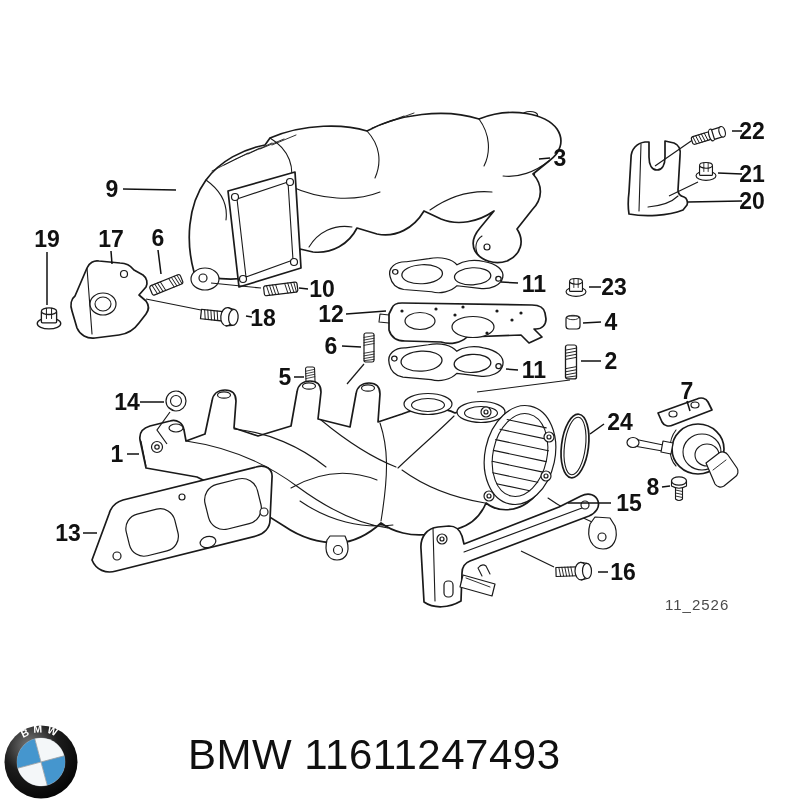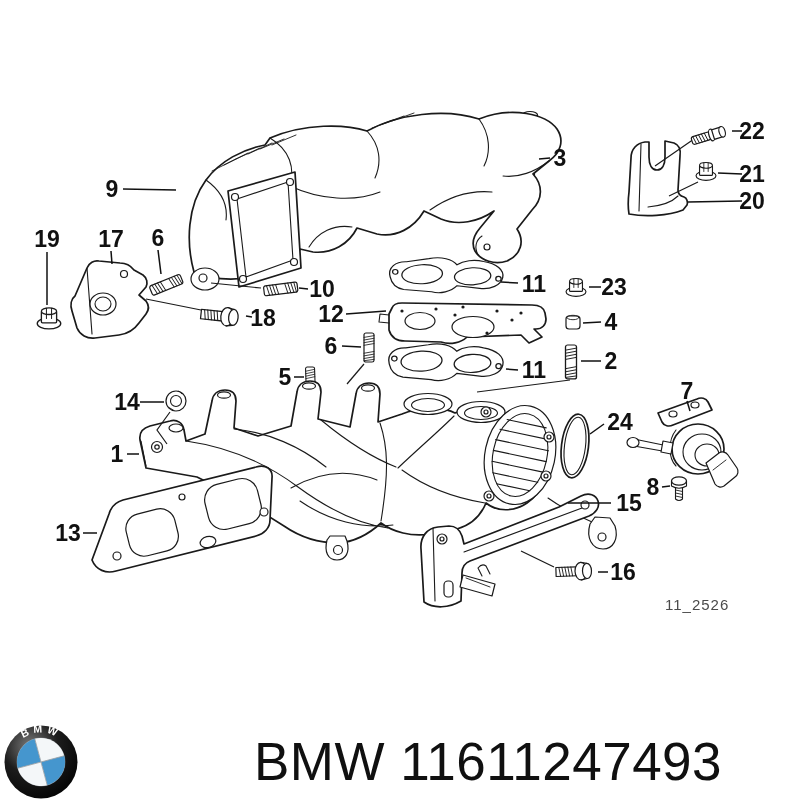--- a/index.html
+++ b/index.html
@@ -11,22 +11,22 @@
   .wh  {fill:#ffffff;stroke:#1a1a1a;stroke-width:1.7;stroke-linejoin:round;}
   .wh2 {fill:#ffffff;stroke:#1a1a1a;stroke-width:1.2;stroke-linejoin:round;}
   .ln  {fill:none;stroke:#1a1a1a;stroke-width:1.7;stroke-linecap:round;stroke-linejoin:round;}
   .ln2 {fill:none;stroke:#1a1a1a;stroke-width:1.1;stroke-linecap:round;stroke-linejoin:round;}
   .ln3 {fill:none;stroke:#1a1a1a;stroke-width:0.9;stroke-linecap:round;}
   .thin{fill:none;stroke:#1a1a1a;stroke-width:1.2;}
   .hole{fill:#ffffff;stroke:#1a1a1a;stroke-width:1.2;}
   .callout{font:bold 23px "Liberation Sans",sans-serif;fill:#111;text-anchor:middle;dominant-baseline:central;}
   .leader{fill:none;stroke:#111;stroke-width:1.5;}
   .code-text{font:15px "Liberation Sans",sans-serif;fill:#4a4a4a;letter-spacing:1px;}
-  .part-number{position:absolute;top:731px;right:12px;width:600px;text-align:center;
-               font-size:53px;color:#101010;letter-spacing:0.5px;white-space:nowrap;}
+  .part-number{position:absolute;top:731px;right:12px;width:600px;text-align:left;
+               font-size:42px;color:#101010;letter-spacing:0.5px;white-space:nowrap;}
   .logo-wrap{position:absolute;left:3px;top:724px;width:76px;height:76px;}
 </style>
 </head>
 <body>
 
 <div class="page">
 
   <svg class="diagram" width="800" height="690" viewBox="0 0 800 690">
 
     <defs>

